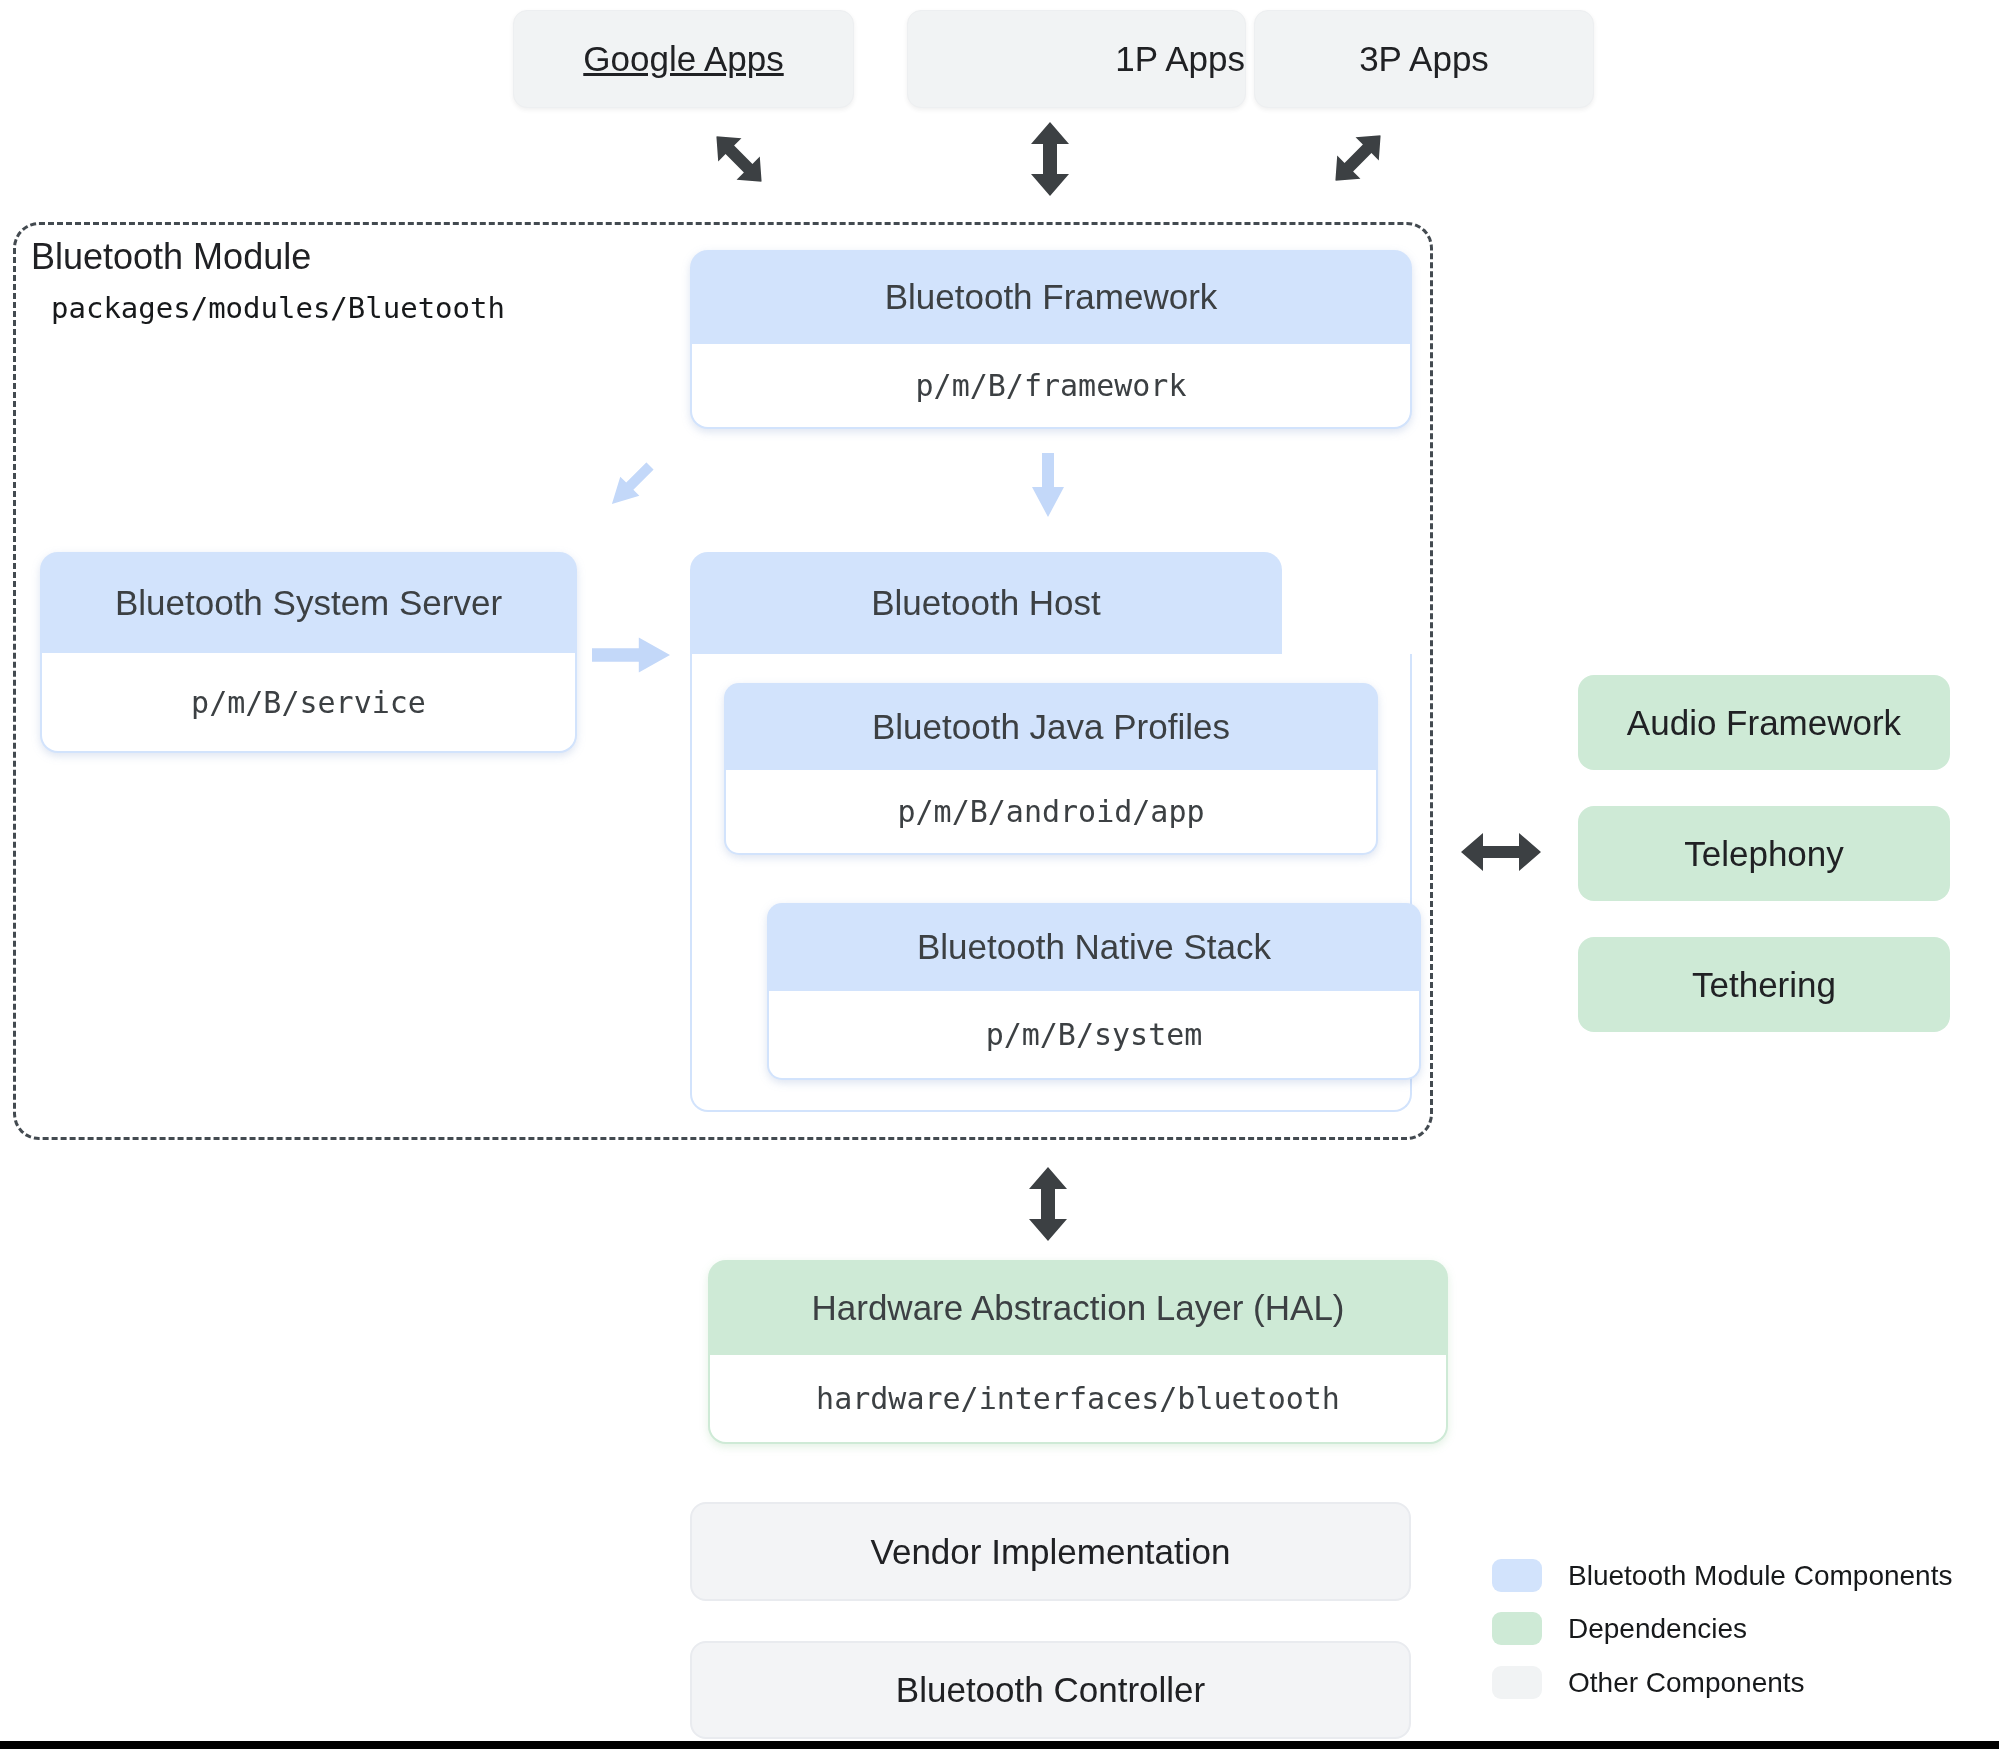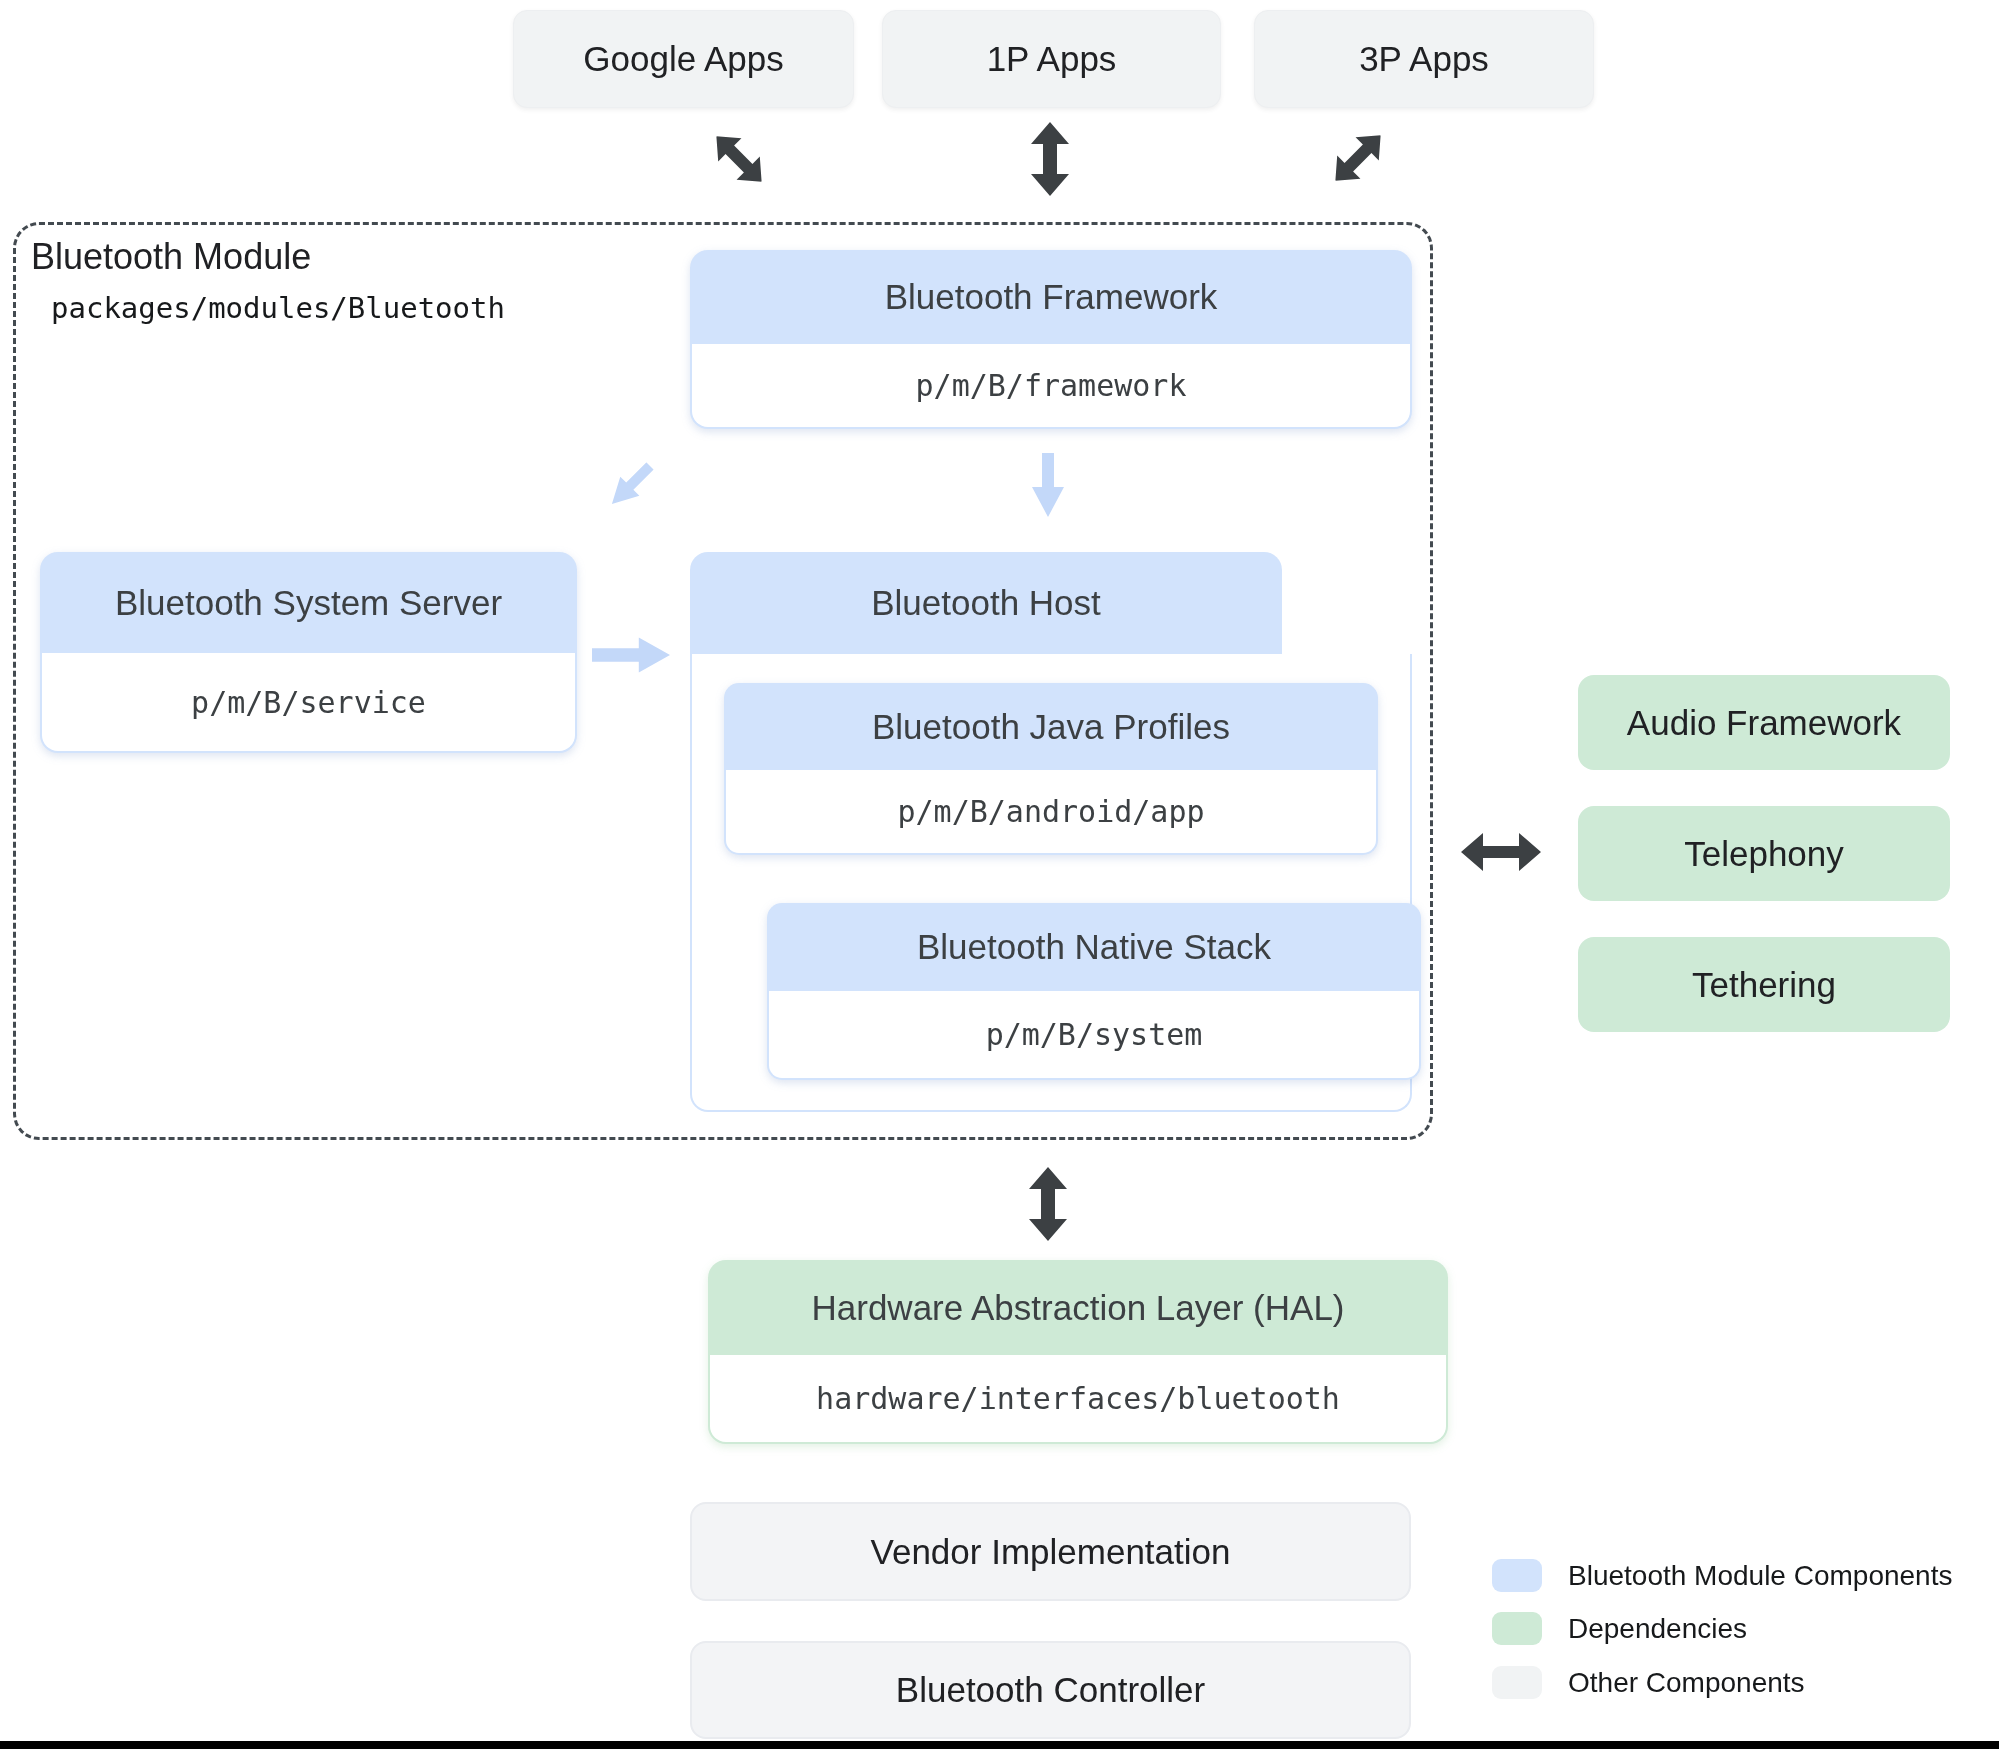--- a/index.html
+++ b/index.html
@@ -61,24 +61,24 @@
   
   .legend-swatch{position:absolute;left:1492px;width:50px;height:33px;border-radius:9px;}
   .legend-label{position:absolute;left:1568px;font-size:28px;color:#17191b;white-space:nowrap;}
   .bottom-bar{position:absolute;left:0;top:1741px;width:1999px;height:8px;background:#000;}
 </style>
 </head>
 <body>
 
 <div id="canvas">
 
-  <div class="app-box" style="left:513px;width:339px;">
+  <div class="app-box" style="left:513px;width:339px;text-decoration:underline;">
     <span>Google Apps</span>
   </div>
-  <div class="app-box" style="left:882px;width:337px;">
+  <div class="app-box" style="left:907px;width:337px;justify-content:flex-end;">
     <span>1P Apps</span>
   </div>
   <div class="app-box" style="left:1254px;width:338px;">
     <span>3P Apps</span>
   </div>
 
   <div class="arr" style="left:722px;top:127px;transform:rotate(-45deg);">
     <svg width="34" height="64" viewBox="0 0 38 74">
         <path d="M19 0 L38 22 H26 V52 H38 L19 74 L0 52 H12 V22 H0 Z" fill="var(--arrow-dark)"></path>
       </svg>

